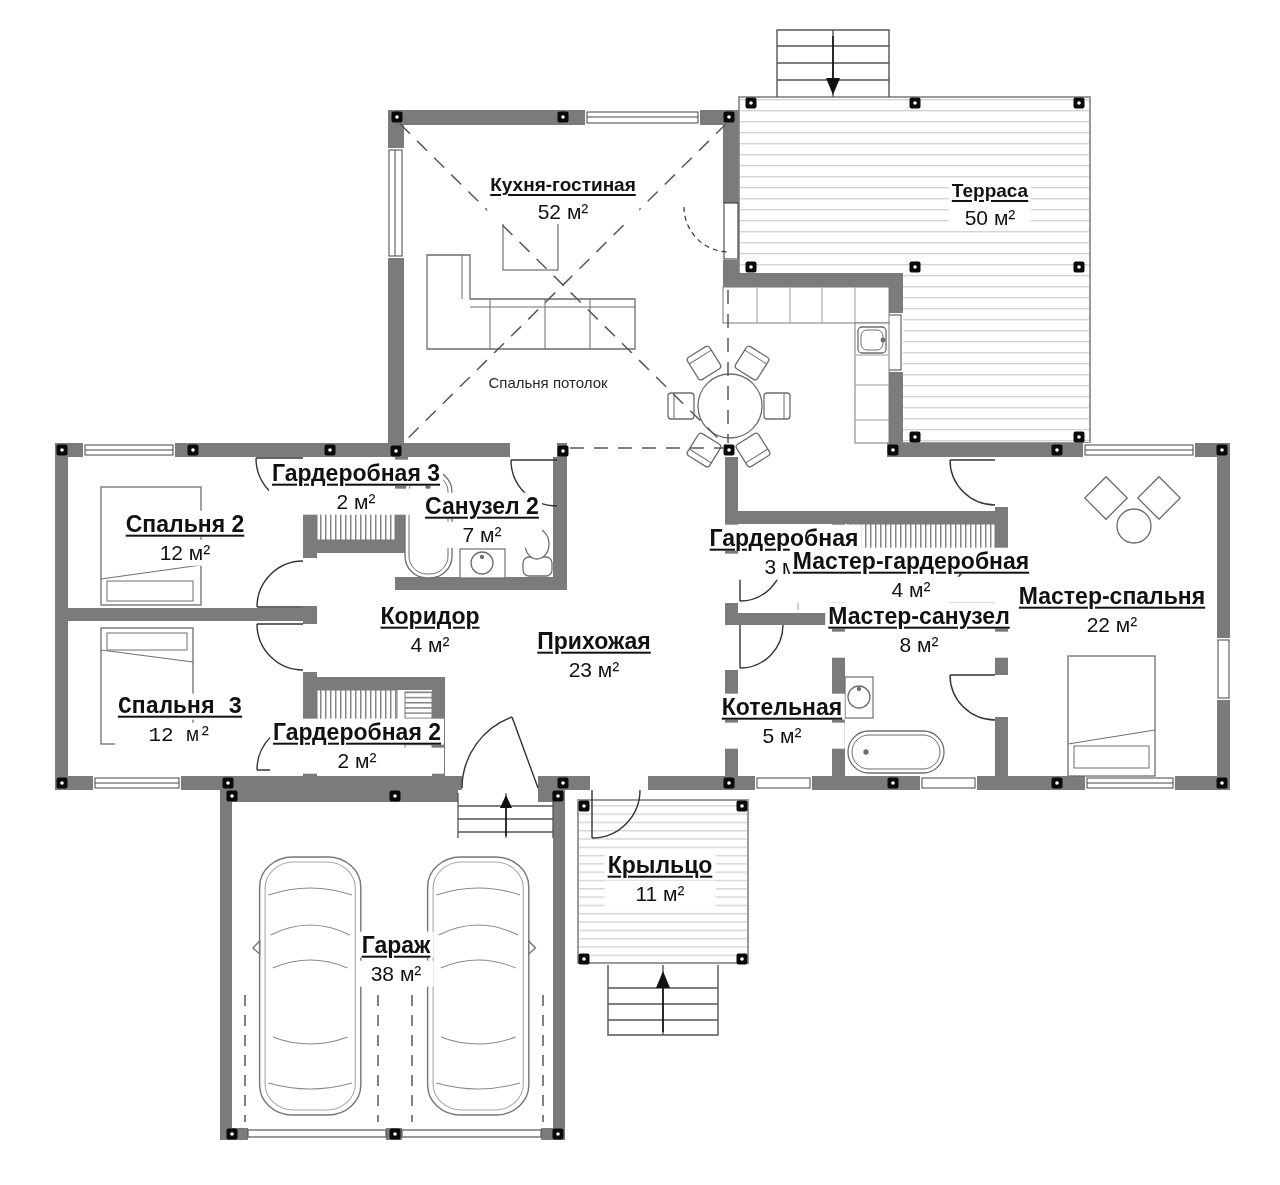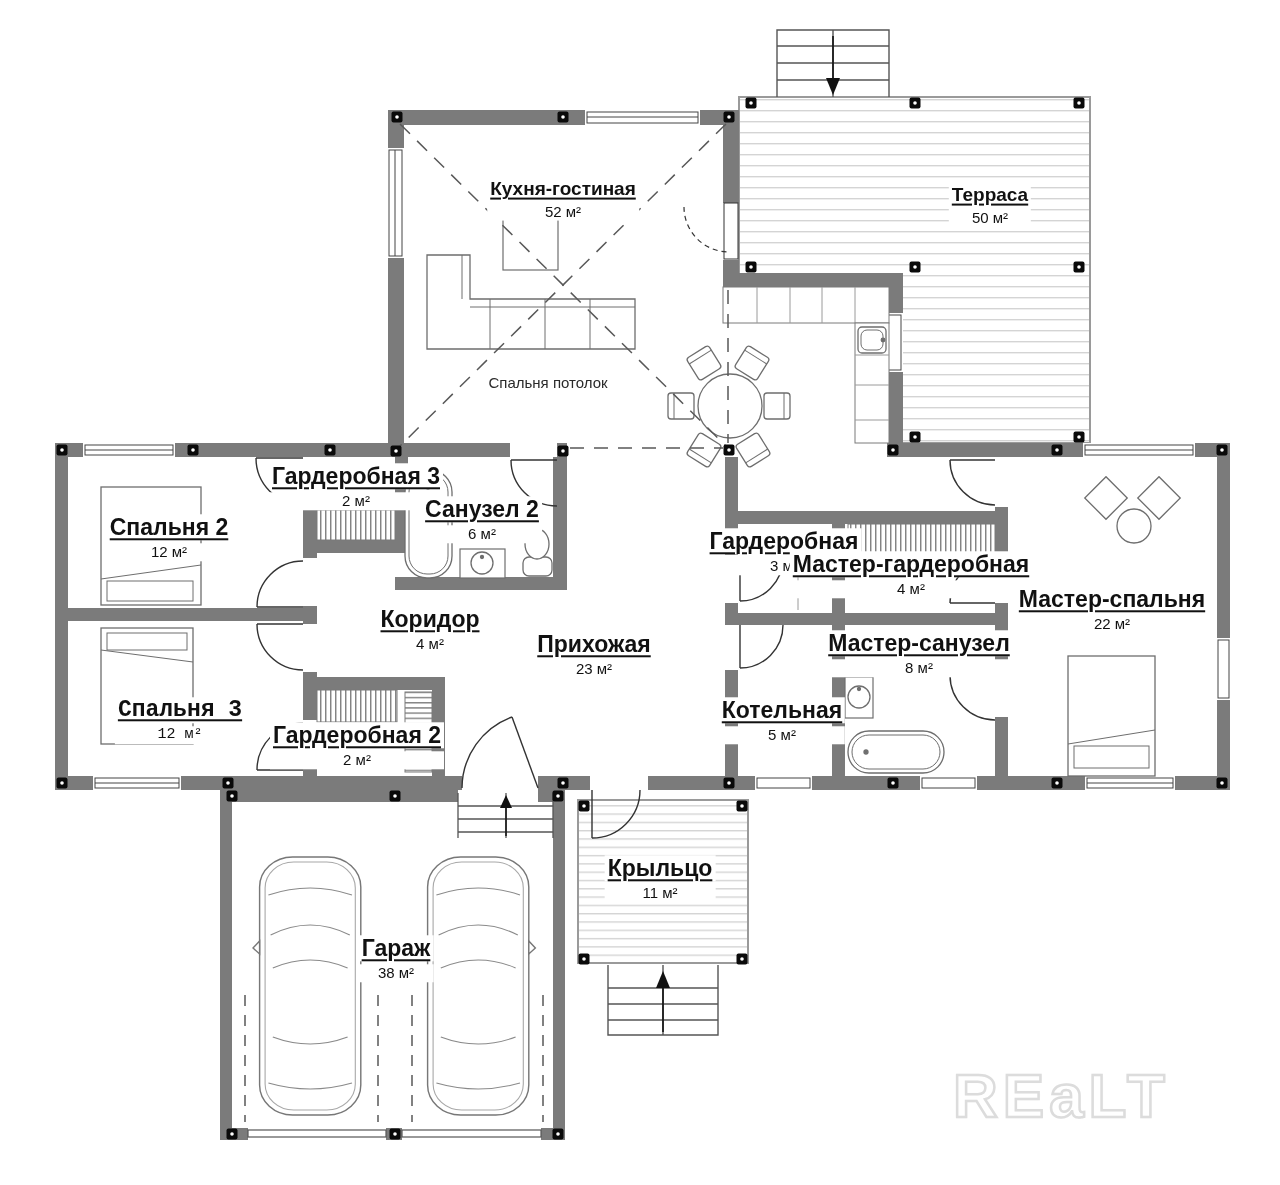--- a/index.html
+++ b/index.html
@@ -4,21 +4,21 @@
 <style>
   html,body{margin:0;padding:0;background:#fff;}
   .plan{position:relative;width:1280px;height:1185px;background:#ffffff;
         font-family:"Liberation Sans",sans-serif;overflow:hidden;}
   .plan svg{position:absolute;left:0;top:0;}
   .room-label{position:absolute;transform:translate(-50%,-50%);text-align:center;
               color:#111;white-space:nowrap;z-index:5;}
   .room-label .nm{display:block;font-weight:bold;font-size:23px;line-height:1.15;
               text-decoration:underline;text-decoration-thickness:1.5px;text-underline-offset:3px;
               background:#fff;padding:0 3px;}
-  .room-label .ar{display:block;font-size:15px;line-height:1.2;background:#fff;
+  .room-label .ar{display:block;font-size:21px;line-height:1.2;background:#fff;
               padding:0 3px;margin-top:3px;}
   .room-label.big .nm{font-size:19px;margin-top:32px;}
   .note{position:absolute;transform:translate(-50%,-50%);font-size:15px;color:#2a2a2a;
         background:#fff;padding:0 3px;z-index:5;}
   .watermark{position:absolute;left:953px;top:1060px;z-index:6;
         font-size:62px;font-weight:bold;letter-spacing:5px;color:#ffffff;
         -webkit-text-stroke:2.5px #dcdcdc;text-shadow:0 0 2px #e3e3e3;}
 </style>
 </head>
 <body>
@@ -470,49 +470,49 @@
 </svg>
 
 <div class="room-label big" style="left:563px;top:183px;">
   <span class="nm">Кухня-гостиная</span>
   <span class="ar">52 м²</span>
 </div>
 <div class="room-label big" style="left:990px;top:189px;">
   <span class="nm">Терраса</span>
   <span class="ar">50 м²</span>
 </div>
-<div class="room-label" style="left:169px;top:538px;">
+<div class="room-label" style="left:185px;top:538px;">
   <span class="nm">Спальня 2</span>
   <span class="ar">12 м²</span>
 </div>
 <div class="room-label" style="left:356px;top:487px;">
   <span class="nm">Гардеробная 3</span>
   <span class="ar">2 м²</span>
 </div>
 <div class="room-label" style="left:482px;top:520px;">
   <span class="nm">Санузел 2</span>
-  <span class="ar">6 м²</span>
+  <span class="ar">7 м²</span>
 </div>
 <div class="room-label" style="left:382px;top:630px;margin-left:48px;">
   <span class="nm">Коридор</span>
   <span class="ar">4 м²</span>
 </div>
 <div class="room-label" style="left:594px;top:655px;">
   <span class="nm">Прихожая</span>
   <span class="ar">23 м²</span>
 </div>
 <div class="room-label" style="left:784px;top:552px;">
   <span class="nm">Гардеробная</span>
   <span class="ar">3 м²</span>
 </div>
 <div class="room-label" style="left:911px;top:575px;">
   <span class="nm">Мастер-гардеробная</span>
   <span class="ar">4 м²</span>
 </div>
-<div class="room-label" style="left:919px;top:654px;">
+<div class="room-label" style="left:919px;top:630px;">
   <span class="nm">Мастер-санузел</span>
   <span class="ar">8 м²</span>
 </div>
 <div class="room-label" style="left:782px;top:721px;">
   <span class="nm">Котельная</span>
   <span class="ar">5 м²</span>
 </div>
 <div class="room-label" style="left:1112px;top:610px;">
   <span class="nm">Мастер-спальня</span>
   <span class="ar">22 м²</span>
@@ -527,14 +527,13 @@
 </div>
 <div class="room-label" style="left:396px;top:959px;">
   <span class="nm">Гараж</span>
   <span class="ar">38 м²</span>
 </div>
 <div class="room-label" style="left:660px;top:879px;">
   <span class="nm">Крыльцо</span>
   <span class="ar">11 м²</span>
 </div>
 <div class="note" style="left:548px;top:382px;">Спальня потолок</div>
-<div class="watermark">REaLT</div>
 </div>
 
 </body></html>

